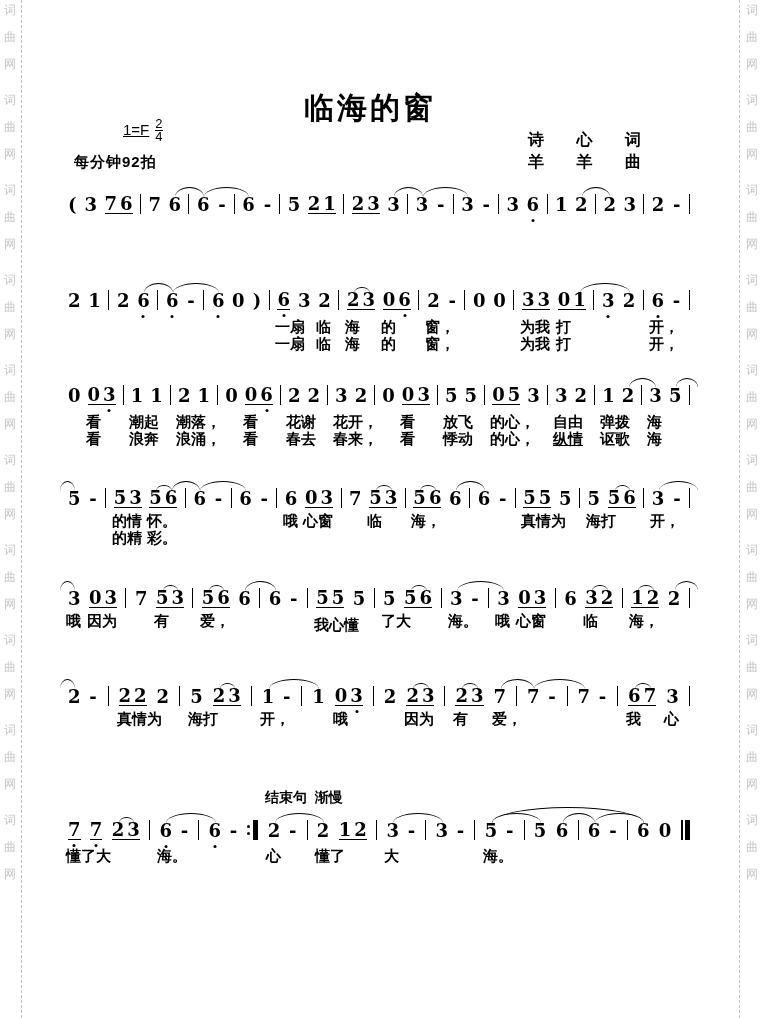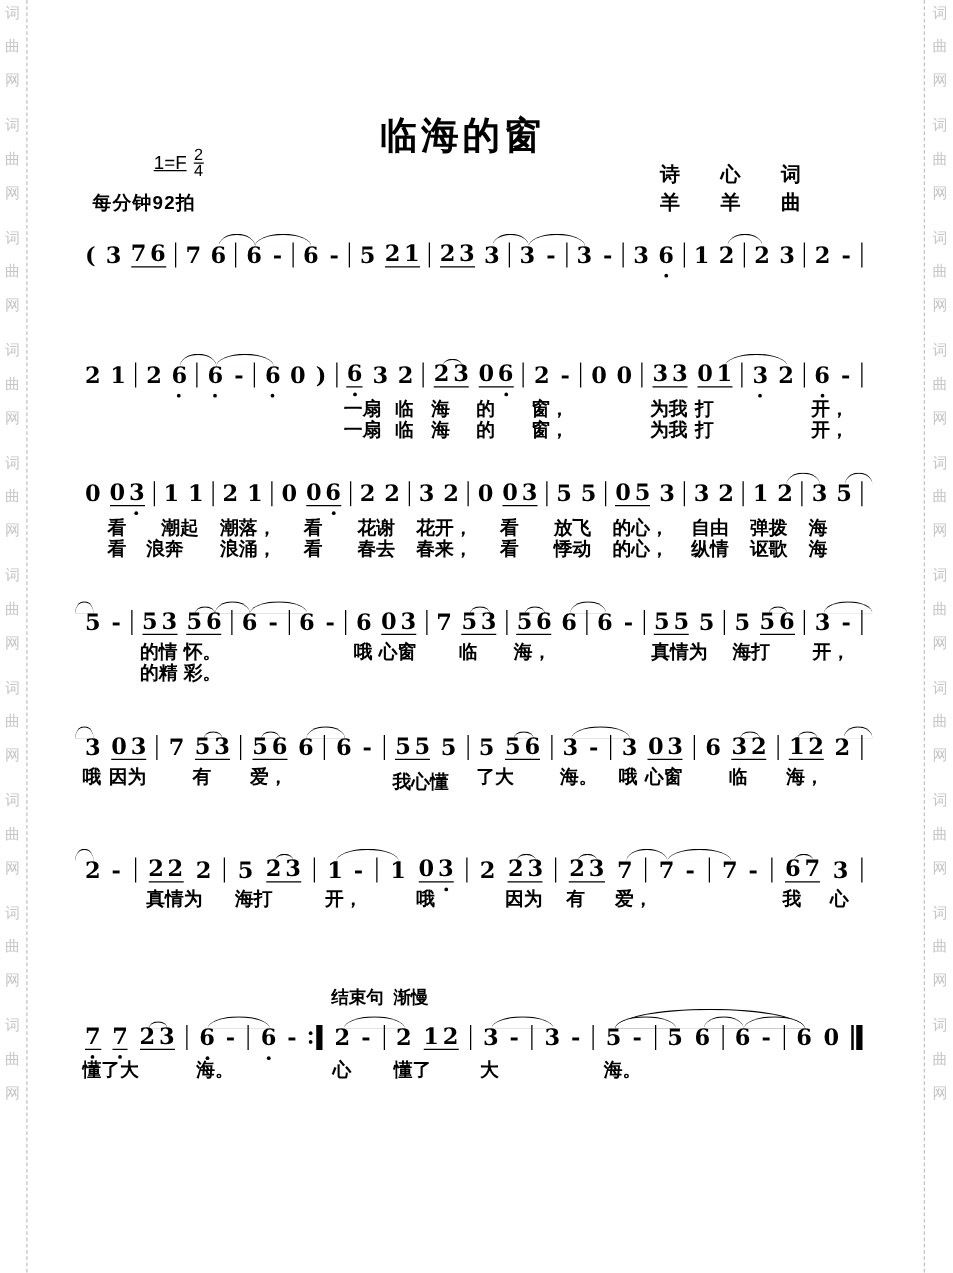--- a/index.html
+++ b/index.html
@@ -457,37 +457,37 @@
         <span class="cell">
           <span class="nt">5</span>
         </span>
         <span class="bl"></span>
         <div class="arc" style="left: 560.5px; width: 27px; height: 9px; top: -5px;"></div>
         <div class="arc" style="left: 607.5px; width: 22.5px; height: 9px; top: -5px;"></div>
       </div>
       <span class="lyr" style="left: 18px; top: 30px;">看</span>
       <span class="lyr" style="left: 18px; top: 47px;">看</span>
       <span class="lyr" style="left: 61px; top: 30px; text-align: right;">潮起</span>
-      <span class="lyr" style="left: 49px; top: 47px;">浪奔</span>
+      <span class="lyr" style="left: 61px; top: 47px;">浪奔</span>
       <span class="lyr" style="left: 108px; top: 30px;">潮落，</span>
       <span class="lyr" style="left: 108px; top: 47px;">浪涌，</span>
       <span class="lyr" style="left: 175px; top: 30px;">看</span>
       <span class="lyr" style="left: 175px; top: 47px;">看</span>
       <span class="lyr" style="left: 218px; top: 30px;">花谢</span>
       <span class="lyr" style="left: 218px; top: 47px;">春去</span>
       <span class="lyr" style="left: 265px; top: 30px;">花开，</span>
       <span class="lyr" style="left: 265px; top: 47px;">春来，</span>
       <span class="lyr" style="left: 332px; top: 30px;">看</span>
       <span class="lyr" style="left: 332px; top: 47px;">看</span>
       <span class="lyr" style="left: 375px; top: 30px;">放飞</span>
       <span class="lyr" style="left: 375px; top: 47px; font-family: Liberation Serif, serif;">悸动</span>
       <span class="lyr" style="left: 422px; top: 30px;">的心，</span>
       <span class="lyr" style="left: 422px; top: 47px;">的心，</span>
       <span class="lyr" style="left: 485px; top: 30px;">自由</span>
-      <span class="lyr" style="left: 485px; top: 47px;">纵情</span>
+      <span class="lyr" style="left: 485px; top: 47px; text-decoration: underline;">纵情</span>
       <span class="lyr" style="left: 532px; top: 30px;">弹拨</span>
       <span class="lyr" style="left: 532px; top: 47px;">讴歌</span>
       <span class="lyr" style="left: 579px; top: 30px;">海</span>
       <span class="lyr" style="left: 579px; top: 47px;">海</span>
     </div>
     <div class="score-line" style="top: 486px;">
       <div class="notes-row">
         <span class="cell">
           <span class="nt">5</span>
           <span class="nt">-</span>

